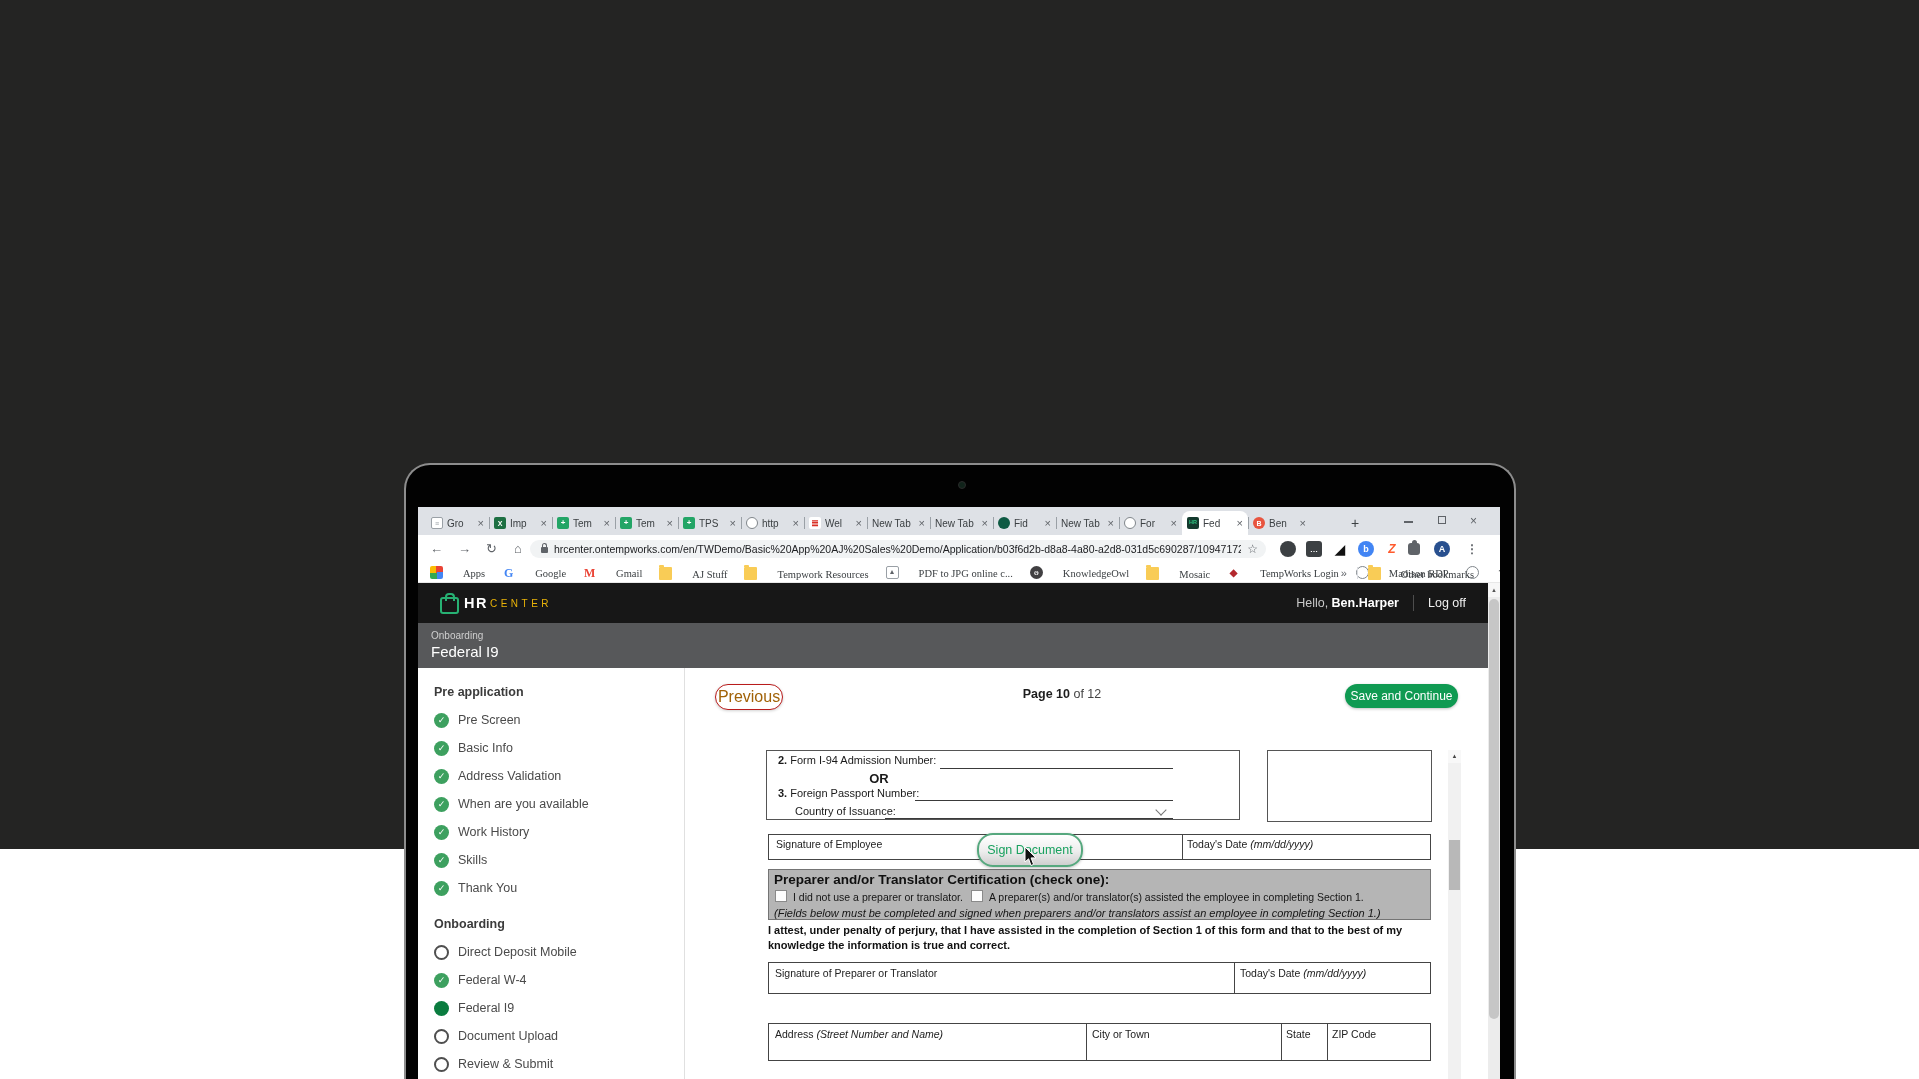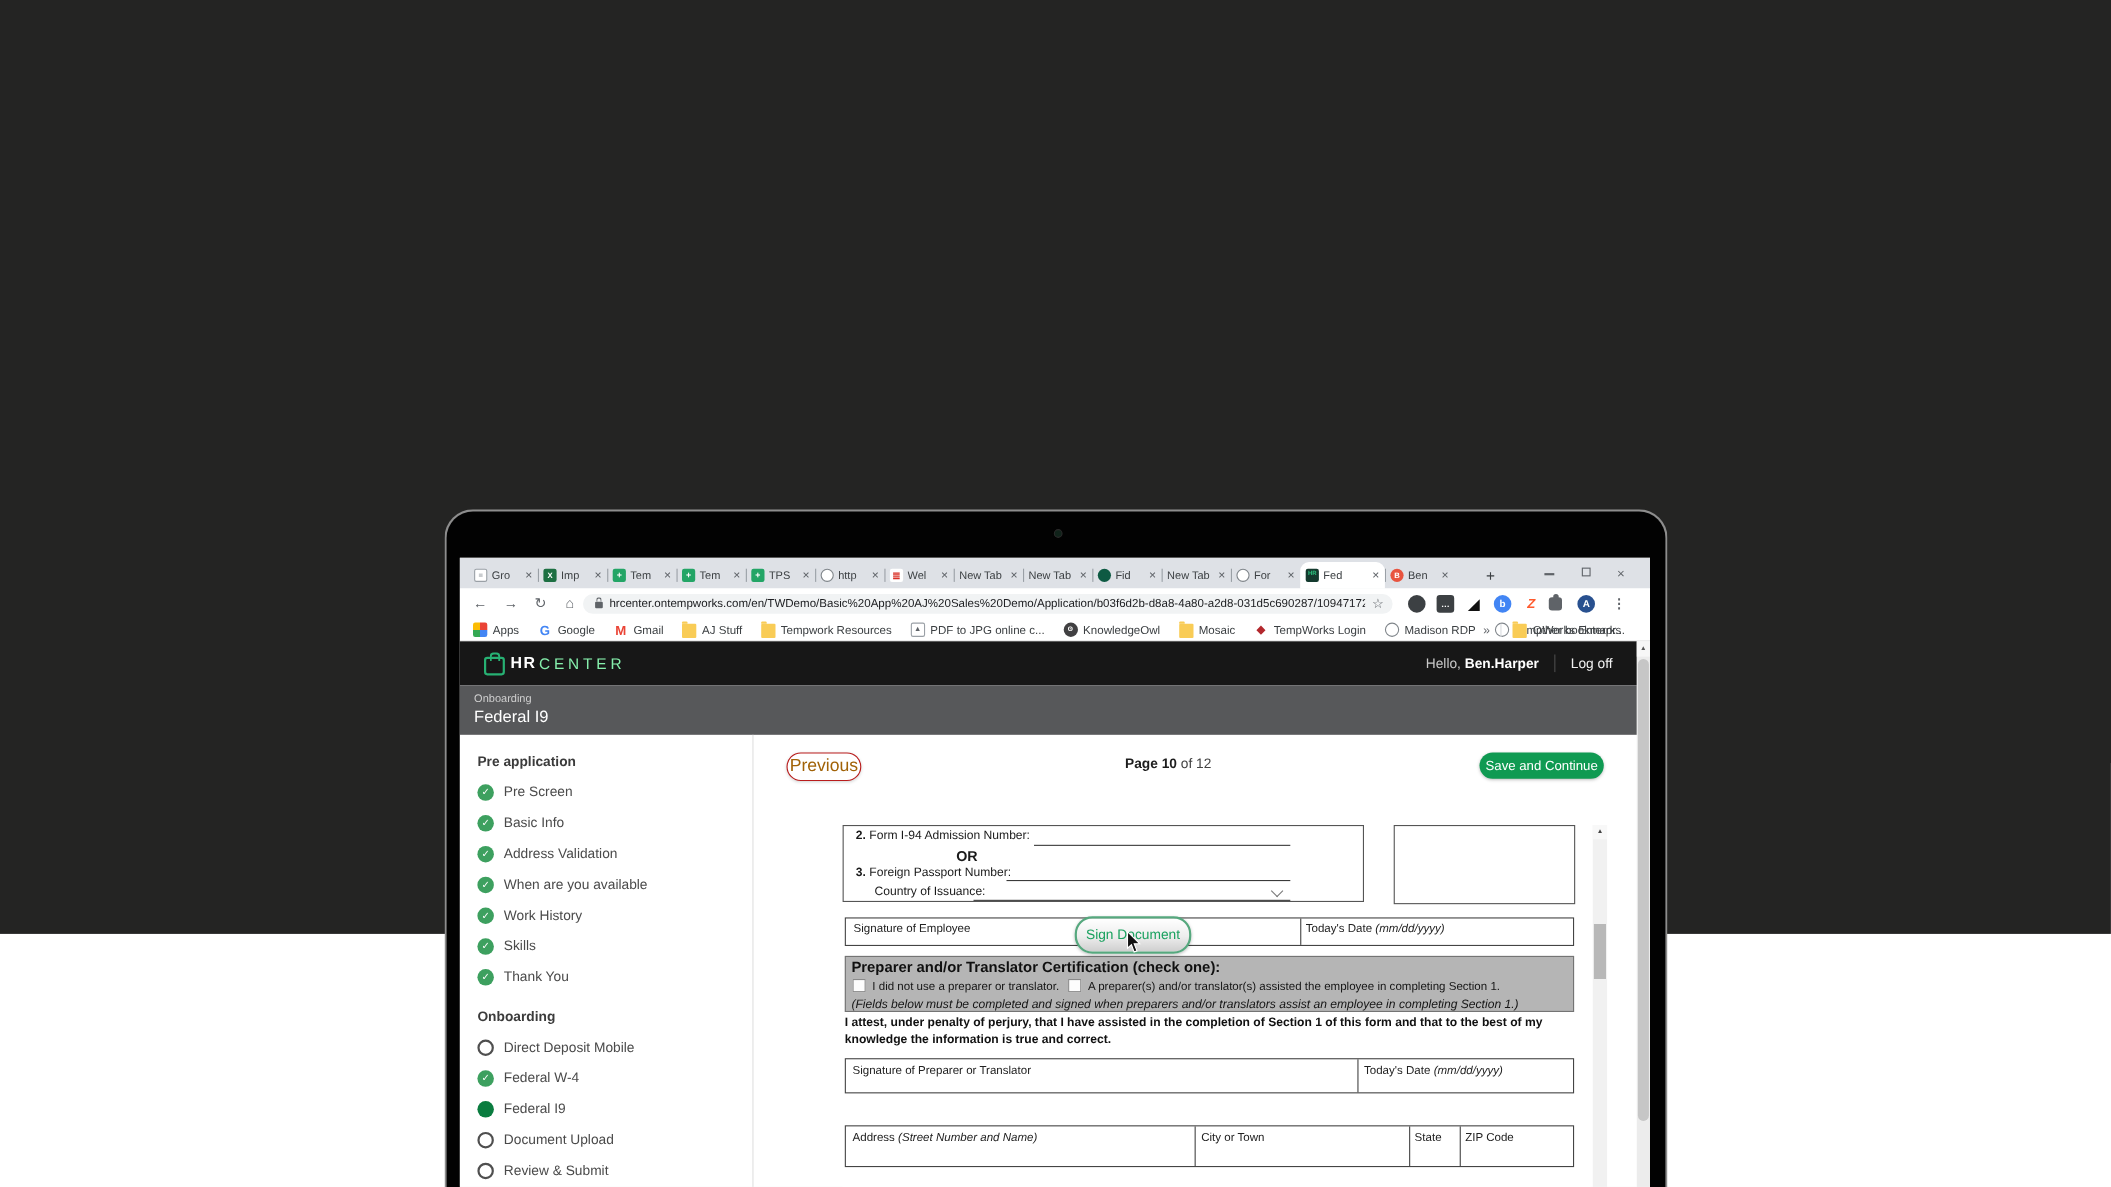--- a/index.html
+++ b/index.html
@@ -14,21 +14,21 @@
   .camera{position:absolute;left:552px;top:16px;width:6px;height:6px;border-radius:50%;
           background:#10231a;border:1px solid #2a2a2a;}
   .screen{position:absolute;left:12px;top:42px;width:1082px;height:572px;background:#fff;overflow:hidden;}
 
   
   .tabstrip{position:absolute;left:0;top:0;width:1082px;height:28px;background:#dee1e6;}
   .tabs{position:absolute;left:8px;top:4px;height:24px;display:flex;}
   .tab{width:63px;height:24px;display:flex;align-items:center;gap:4px;padding:0 5px;
        box-sizing:border-box;font-size:10px;color:#3c4043;position:relative;cursor:default;}
   .tab:not(.active):not(:first-child)::before{content:'';position:absolute;left:0;top:6px;width:1px;height:12px;background:#9aa0a6;}
-  .tab.active{background:#fff;border-radius:8px 8px 0 0;width:77px;z-index:2;}
+  .tab.active{background:#fff;border-radius:8px 8px 0 0;width:66px;z-index:2;}
   .tab .tlabel{flex:1 1 auto;overflow:hidden;white-space:nowrap;}
   .tab .tclose{font-size:11px;color:#5f6368;line-height:1;}
   .fav{width:12px;height:12px;border-radius:2px;display:inline-flex;align-items:center;
        justify-content:center;font-size:8px;font-weight:700;flex:0 0 auto;box-sizing:border-box;line-height:1;}
   .doc-icon{background:#fff;border:1px solid #9aa0a6;color:#9aa0a6;font-size:7px;}
   .excel-icon{background:#1d6f42;color:#fff;font-size:7px;}
   .sheets-icon{background:#23a566;color:#fff;}
   .globe-icon{background:#fff;border:1px solid #80868b;border-radius:50%;color:#80868b;font-size:7px;}
   .flag-icon{background:#fff;color:#d93025;font-size:9px;}
   .green-circle-icon{background:#0e5a43;border-radius:50%;}
@@ -60,21 +60,21 @@
   .ext-orange{color:#ff5a2d;font-size:12px;font-style:italic;}
   .ext-puzzle{background:#5f6368;border-radius:3px;position:relative;width:12px;height:12px;top:8px;left:2px;}
   .ext-puzzle::before{content:'';position:absolute;left:3.5px;top:-3px;width:5px;height:5px;border-radius:50%;background:#5f6368;}
   .ext-avatar{background:#28508f;color:#fff;font-size:9px;font-weight:700;}
   .ext-menu{color:#5f6368;font-size:12px;}
 
   
   .bookmarks{position:absolute;left:0;top:56px;width:1082px;height:20px;background:#fff;
              border-bottom:1px solid #e8e8e8;box-sizing:border-box;}
   .bmwrap{position:absolute;left:12px;top:0;height:19px;display:flex;align-items:center;gap:17px;}
-  .bm{display:flex;align-items:center;gap:5px;font-size:10.5px;color:#3c4043;white-space:nowrap;}
+  .bm{display:flex;align-items:flex-end;gap:20px;font-size:10.5px;color:#3c4043;white-space:nowrap;font-family:Liberation Serif, serif;}
   .bm .fav{width:13px;height:13px;}
   .grid-icon{background:conic-gradient(#ea4335 0 25%,#4285f4 0 50%,#34a853 0 75%,#fbbc04 0);border-radius:2px;}
   .google-icon{color:#4285f4;font-size:12px;background:transparent;}
   .gmail-icon{color:#ea4335;font-size:12px;background:transparent;}
   .folder-icon{background:#f9cc56;height:9px;border-radius:1px;position:relative;margin-top:2px;}
   .folder-icon::before{content:'';position:absolute;top:-2.5px;left:0;width:5px;height:2.5px;background:#f9cc56;border-radius:1px 1px 0 0;}
   .image-icon{background:#fff;border:1px solid #9aa0a6;color:#5f6368;font-size:7px;}
   .owl-icon{background:#414042;border-radius:50%;color:#fff;font-size:6px;}
   .login-icon{color:#b3282d;font-size:10px;background:transparent;}
   .bmright{position:absolute;right:26px;top:0;height:19px;display:flex;align-items:center;gap:10px;}
@@ -87,21 +87,21 @@
   .pgscroll .sarrow{position:absolute;left:0;top:0;width:12px;height:14px;background:#f7f7f7;
         font-size:6px;color:#555;text-align:center;line-height:14px;}
   .pgscroll .sthumb{position:absolute;left:1px;top:16px;width:10px;height:420px;background:#c6c6c6;border-radius:5px;}
 
   .hr-header{position:absolute;left:0;top:0;width:1070px;height:40px;background:#171717;display:flex;align-items:center;}
   .logo{display:flex;align-items:center;margin-left:22px;}
   .logo-bag{width:15px;height:13px;border:2px solid #27b173;border-radius:3px;position:relative;margin-right:5px;margin-top:4px;}
   .logo-bag::before{content:'';position:absolute;left:2.5px;top:-6px;width:6px;height:6px;border:2px solid #27b173;
         border-bottom:none;border-radius:4px 4px 0 0;}
   .logo-hr{color:#fff;font-weight:700;font-size:14.5px;letter-spacing:1.5px;}
-  .logo-center{color:#86efac;font-size:14px;letter-spacing:3.5px;margin-left:2px;}
+  .logo-center{color:#eab308;font-size:10px;letter-spacing:3.5px;margin-left:2px;}
   .hdr-right{position:absolute;right:22px;top:0;height:40px;display:flex;align-items:center;font-size:12.5px;}
   .hello{color:#c9c9c9;}
   .hello b{color:#fff;}
   .hdr-div{width:1px;height:16px;background:#4d4d4d;margin:0 14px;}
   .logoff{color:#f0f0f0;}
 
   .crumb-band{position:absolute;left:0;top:40px;width:1070px;height:45px;background:#57585a;}
   .crumb{position:absolute;left:13px;top:7px;font-size:10px;color:#cfcfcf;}
   .crumb-title{position:absolute;left:13px;top:20px;font-size:15px;color:#fff;}
 

